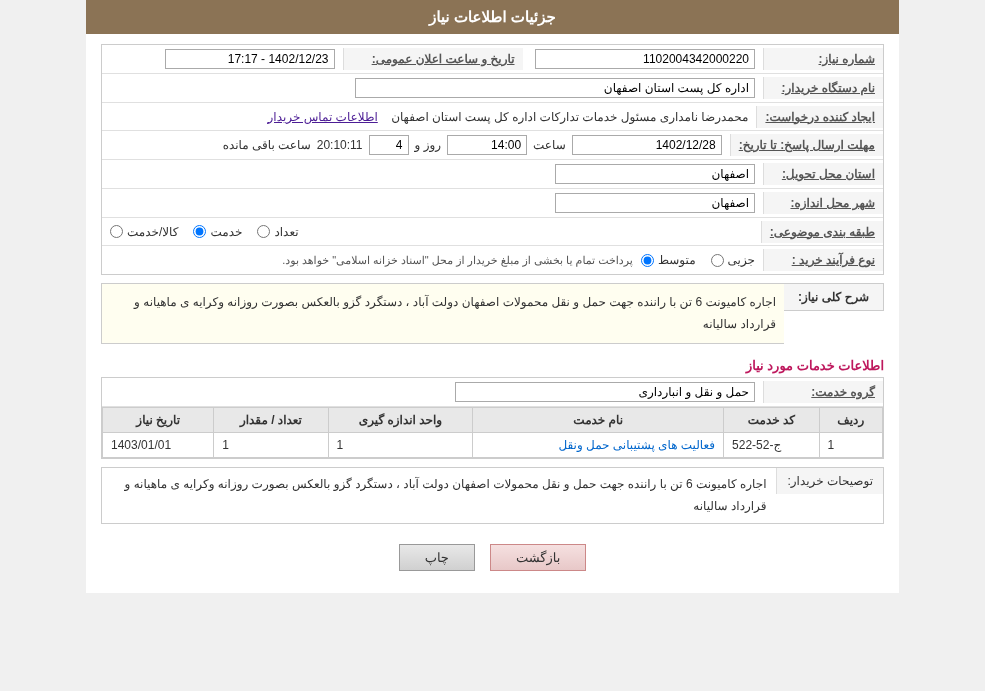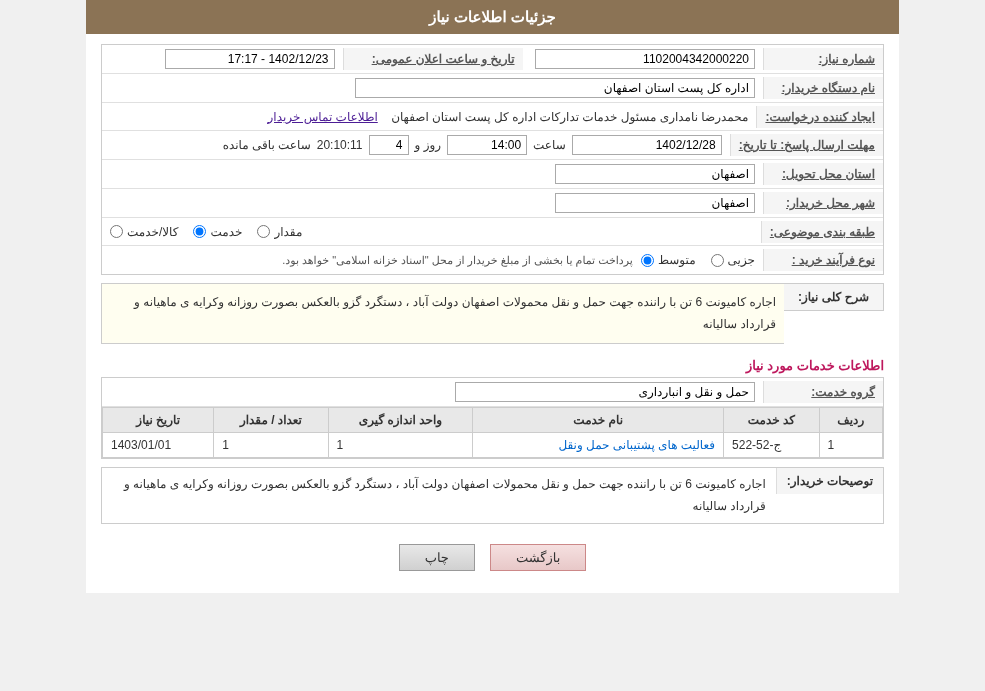--- a/index.html
+++ b/index.html
@@ -140,21 +140,21 @@
       border: 1px solid #ccc;
       margin-bottom: 8px;
     }
     .buyer-notes-row {
       display: flex;
       align-items: flex-start;
     }
     .buyer-notes-label {
       background: #f5f5f5;
       padding: 6px 10px;
-      font-weight: bold;
+      font-weight: normal;
       border-left: 1px solid #ddd;
       min-width: 90px;
       text-align: center;
       white-space: nowrap;
     }
     .buyer-notes-content {
       padding: 6px 10px;
       flex: 1;
       text-align: right;
       line-height: 1.8;
@@ -238,40 +238,40 @@
       </div>
 
       <div class="form-row">
         <div class="label-cell">استان محل تحویل:</div>
         <div class="value-cell">
           <input class="input-field" type="text" value="اصفهان" readonly="" style="width: 200px;">
         </div>
       </div>
 
       <div class="form-row">
-        <div class="label-cell">شهر محل خریدار:</div>
+        <div class="label-cell">شهر محل اندازه:</div>
         <div class="value-cell">
           <input class="input-field" type="text" value="اصفهان" readonly="" style="width: 200px;">
         </div>
       </div>
 
       <div class="form-row">
         <div class="label-cell">طبقه بندی موضوعی:</div>
         <div class="value-cell">
           <div class="radio-group">
             <label class="radio-label">
               <span>کالا/خدمت</span>
               <input type="radio" name="tabaqe" style="">
             </label>
             <label class="radio-label">
               <span>خدمت</span>
               <input type="radio" name="tabaqe" checked="" style="">
             </label>
             <label class="radio-label">
-              <span>مقدار</span>
+              <span>تعداد</span>
               <input type="radio" name="tabaqe" style="">
             </label>
           </div>
         </div>
       </div>
 
       <div class="form-row">
         <div class="label-cell">نوع فرآیند خرید :</div>
         <div class="value-cell">
           <div class="row-inline" style="flex-wrap:wrap; gap:8px;">

